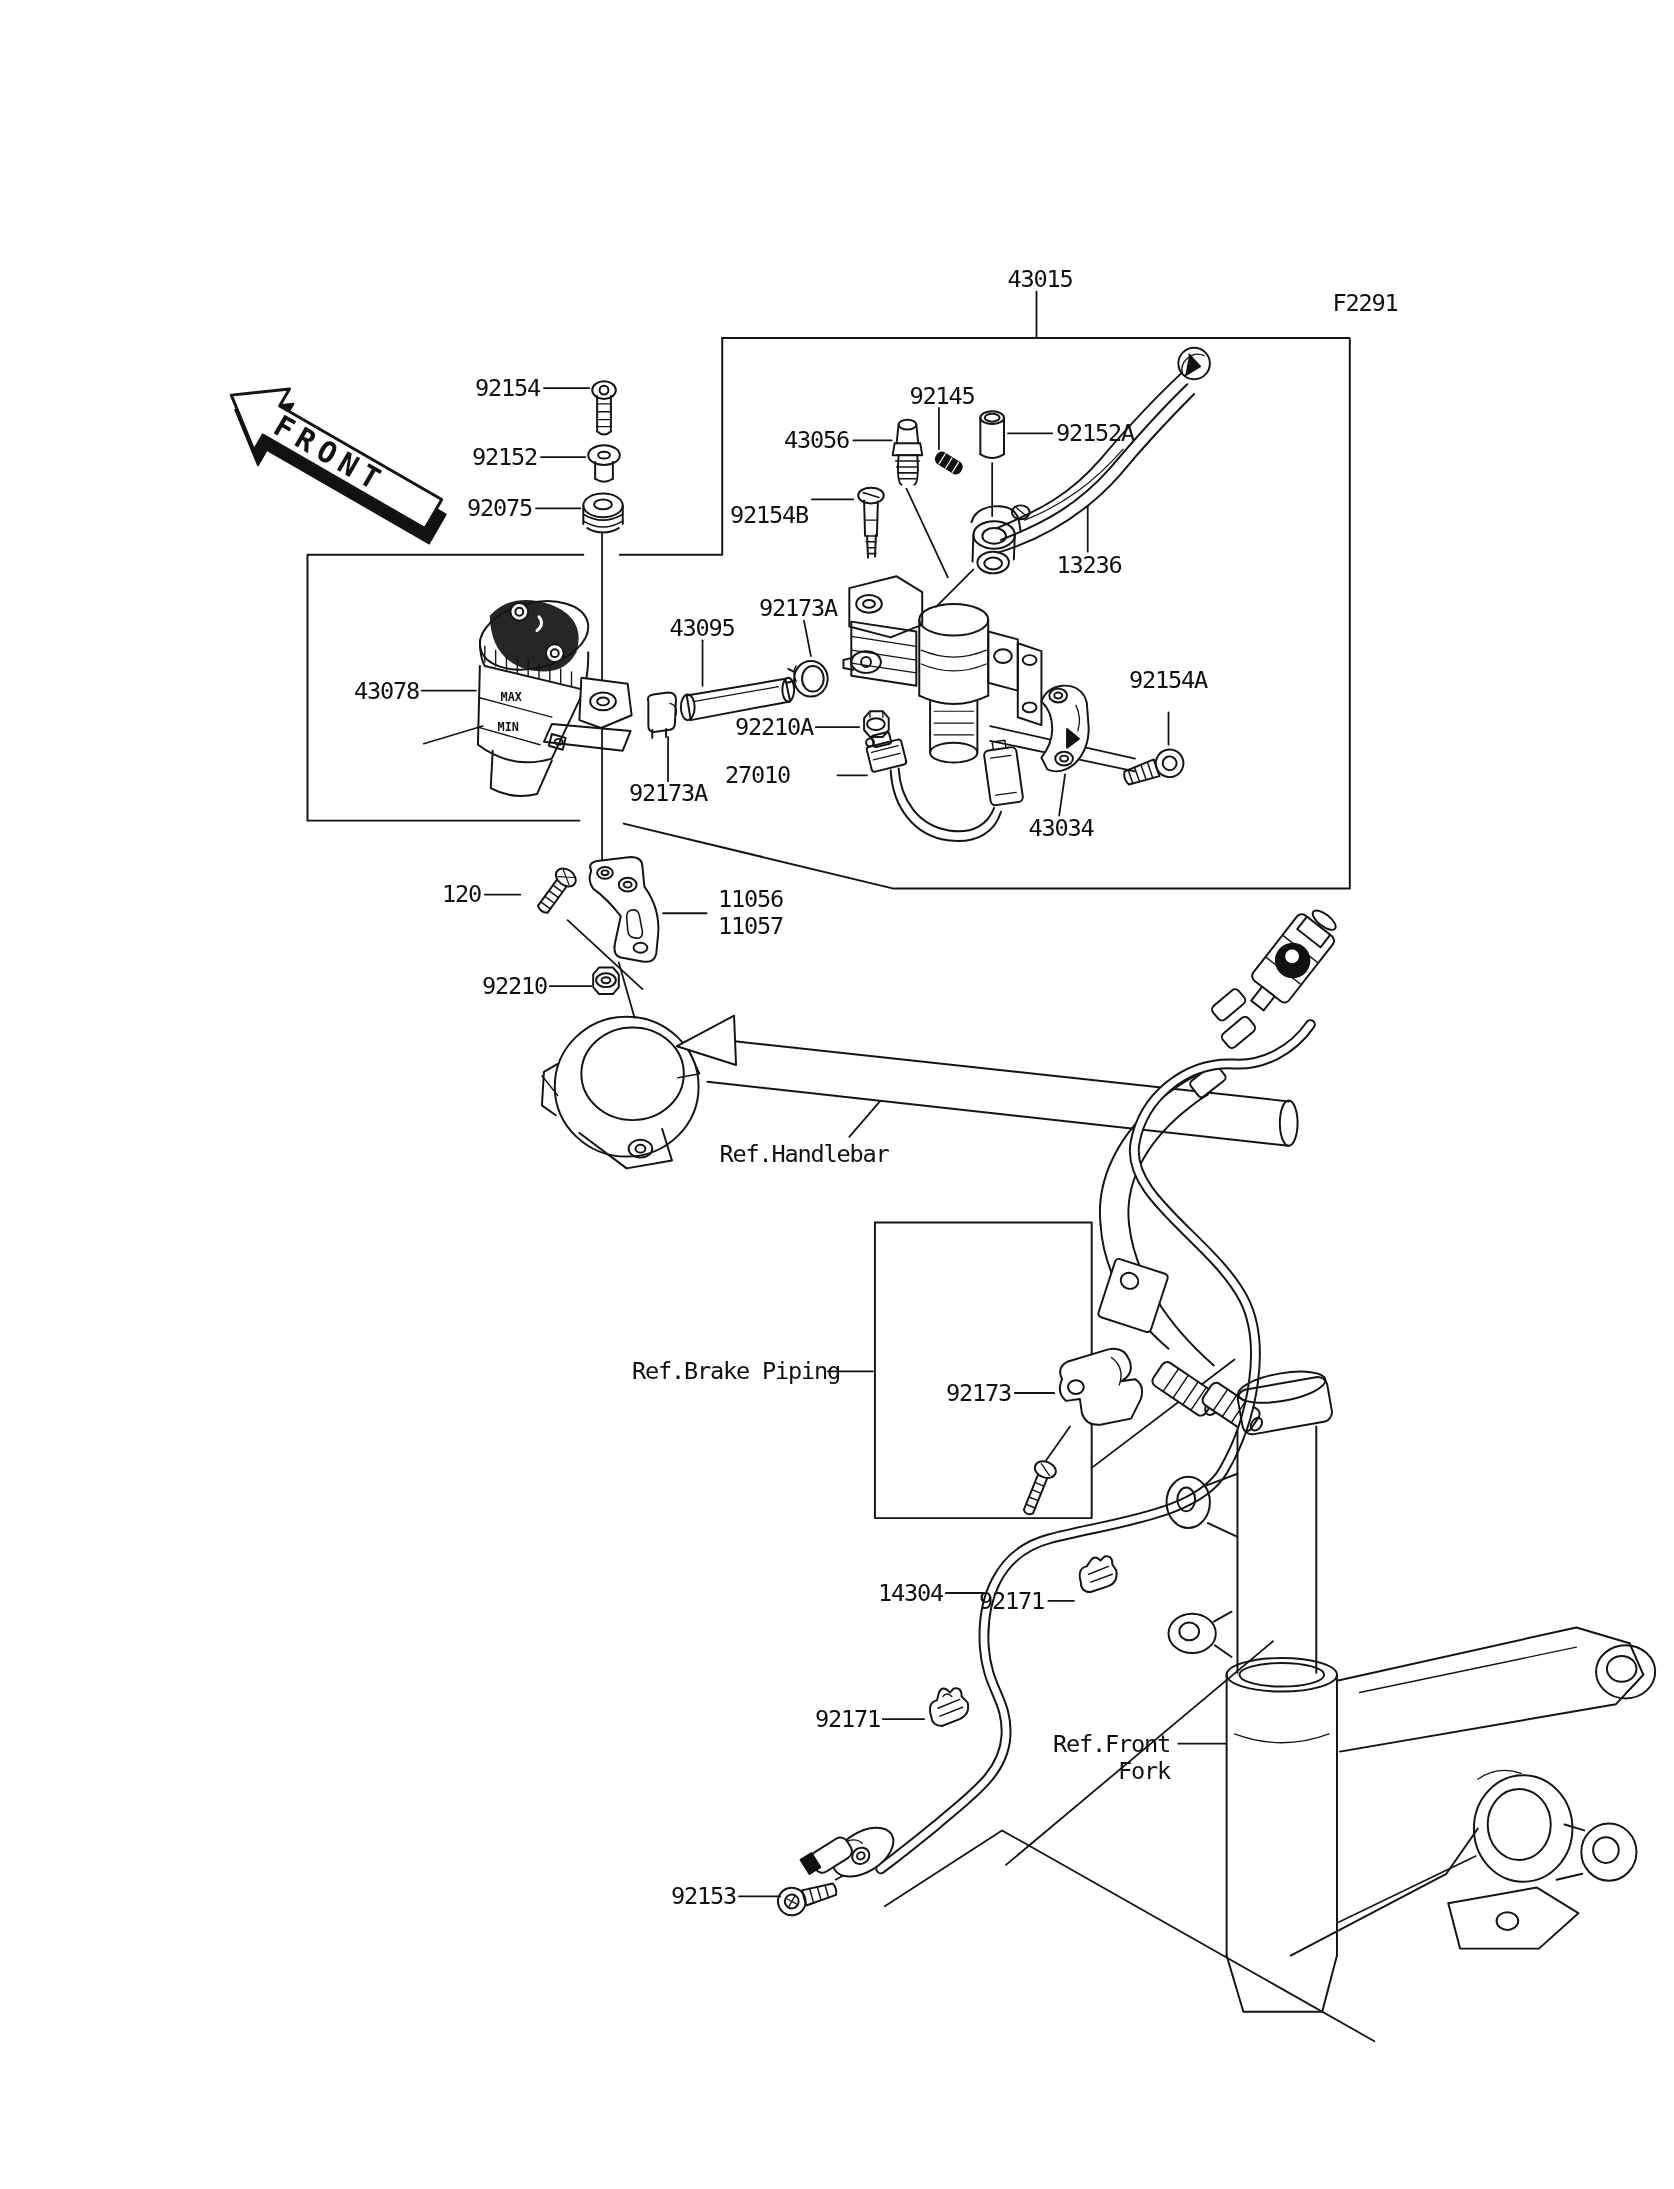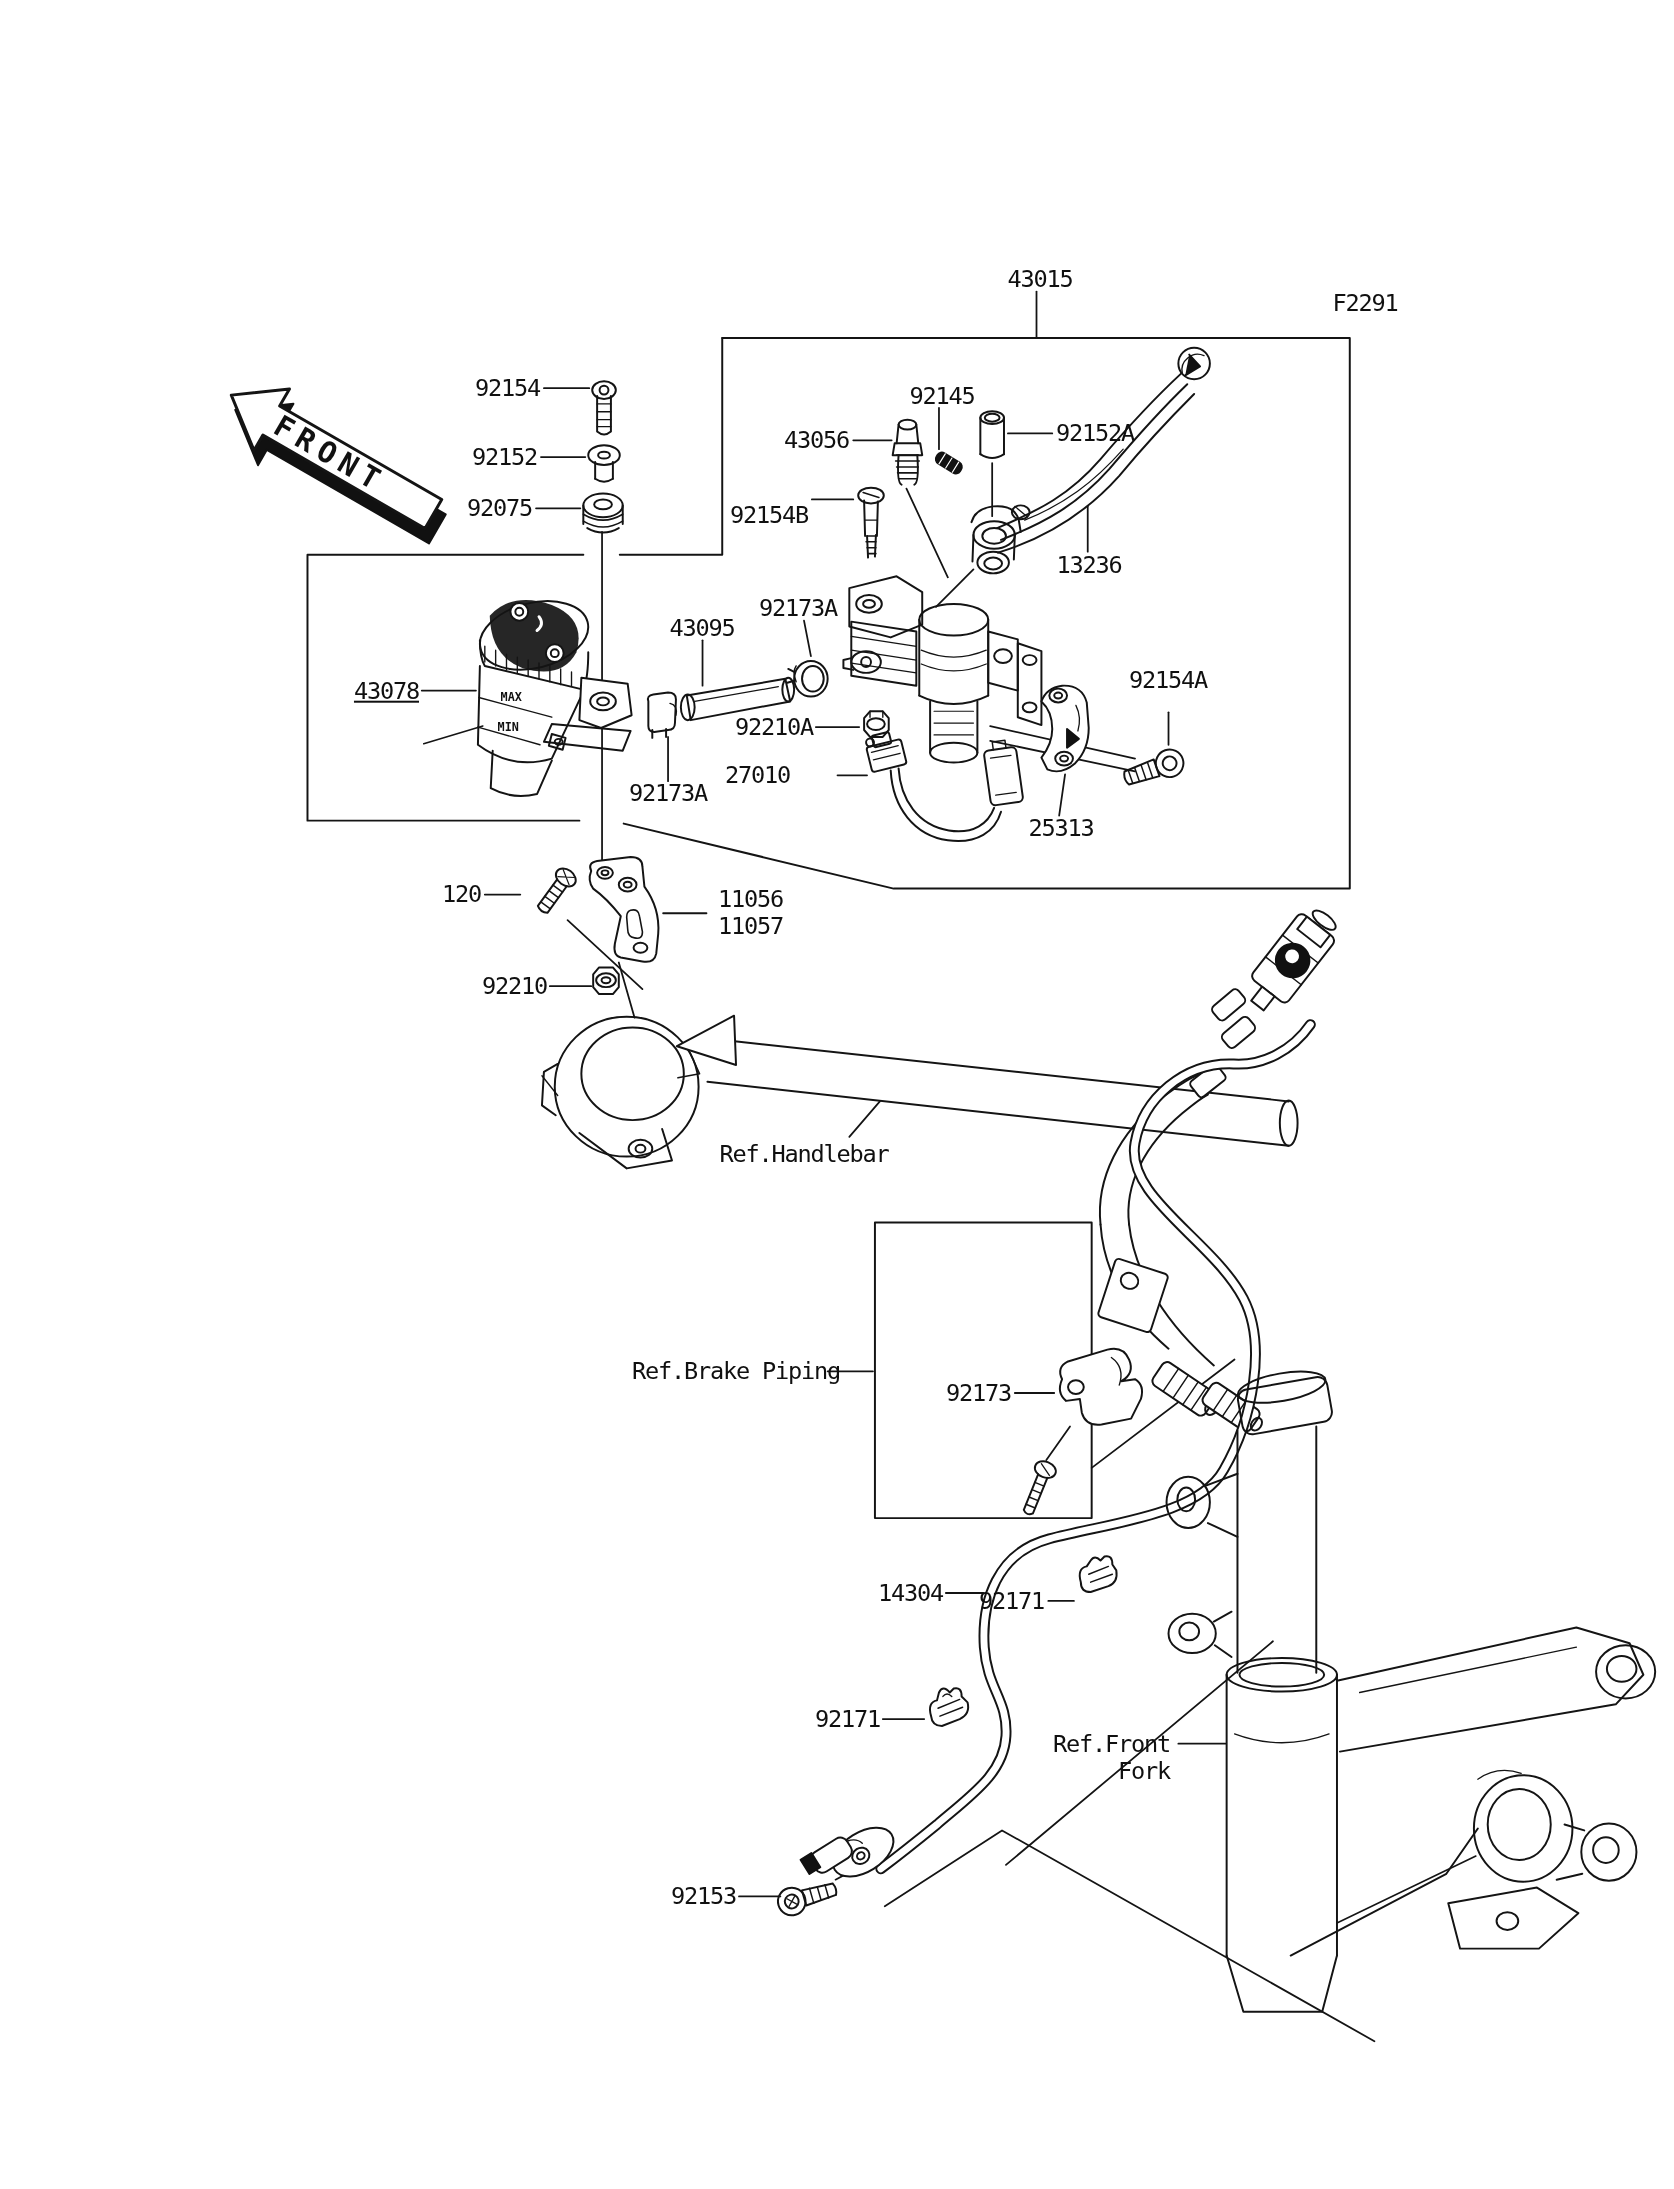--- a/index.html
+++ b/index.html
@@ -402,26 +402,26 @@
       <div class="plabel end" style="left: 532px; top: 508px;">92075</div>
       <div class="plabel mid" style="left: 1040px; top: 279px;">43015</div>
       <div class="plabel mid" style="left: 1365px; top: 303px;">F2291</div>
       <div class="plabel end" style="left: 849px; top: 440px;">43056</div>
       <div class="plabel mid" style="left: 942px; top: 396px;">92145</div>
       <div class="plabel start" style="left: 1056px; top: 433px;">92152A</div>
       <div class="plabel end" style="left: 808px; top: 499px; margin-top: 16px;">92154B</div>
       <div class="plabel mid" style="left: 1089px; top: 565px;">13236</div>
       <div class="plabel mid" style="left: 798px; top: 608px;">92173A</div>
       <div class="plabel mid" style="left: 702px; top: 628px;">43095</div>
-      <div class="plabel end" style="left: 419px; top: 691px; text-decoration: underline;">43078</div>
+      <div class="plabel end" style="left: 419px; top: 691px;">43078</div>
       <div class="plabel end" style="left: 813px; top: 727px;">92210A</div>
       <div class="plabel end" style="left: 790px; top: 775px;">27010</div>
       <div class="plabel mid" style="left: 668px; top: 793px;">92173A</div>
       <div class="plabel mid" style="left: 1168px; top: 680px;">92154A</div>
-      <div class="plabel mid" style="left: 1061px; top: 828px;">25313</div>
+      <div class="plabel mid" style="left: 1061px; top: 828px;">43034</div>
       <div class="plabel end" style="left: 481px; top: 894px;">120</div>
       <div class="plabel start" style="left: 710px; top: 913px; margin-left: 8px;">11056
 11057</div>
       <div class="plabel end" style="left: 547px; top: 986px;">92210</div>
       <div class="plabel end" style="left: 1011px; top: 1393px;">92173</div>
       <div class="plabel end" style="left: 1044px; top: 1601px;">92171</div>
       <div class="plabel end" style="left: 943px; top: 1593px;">14304</div>
       <div class="plabel end" style="left: 880px; top: 1719px;">92171</div>
       <div class="plabel end" style="left: 736px; top: 1896px;">92153</div>
       <div class="plabel mid" style="left: 804px; top: 1154px;">Ref.Handlebar</div>

